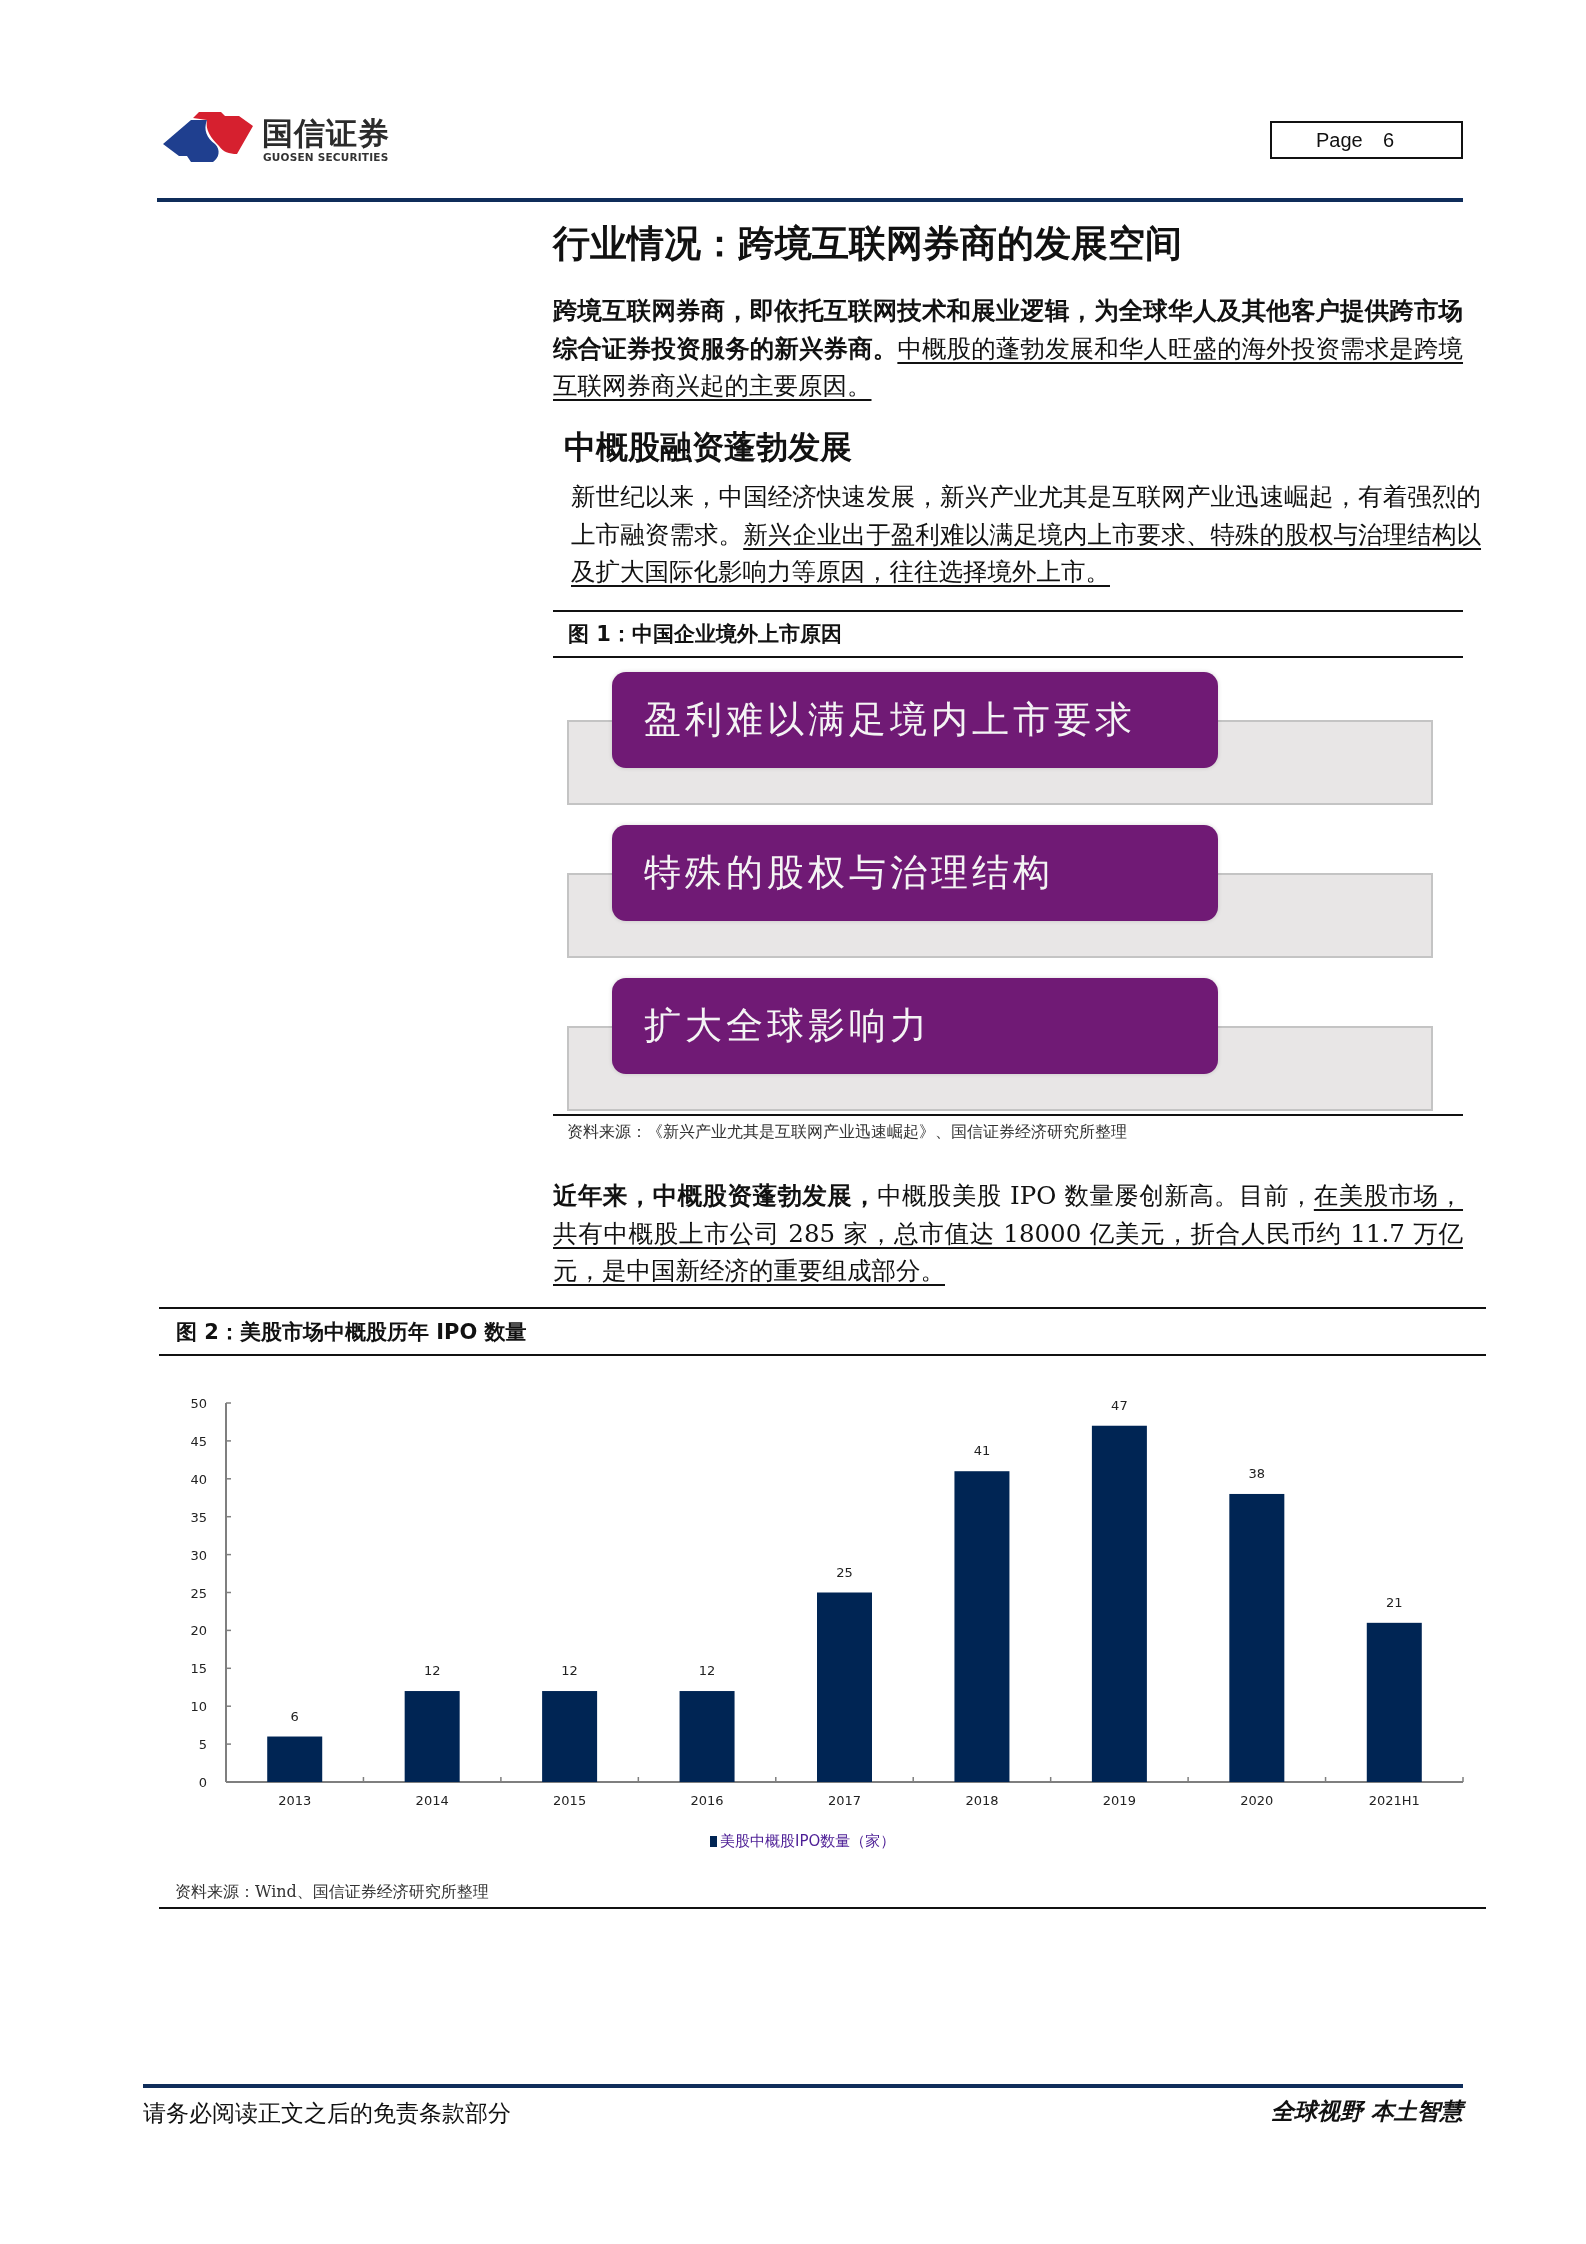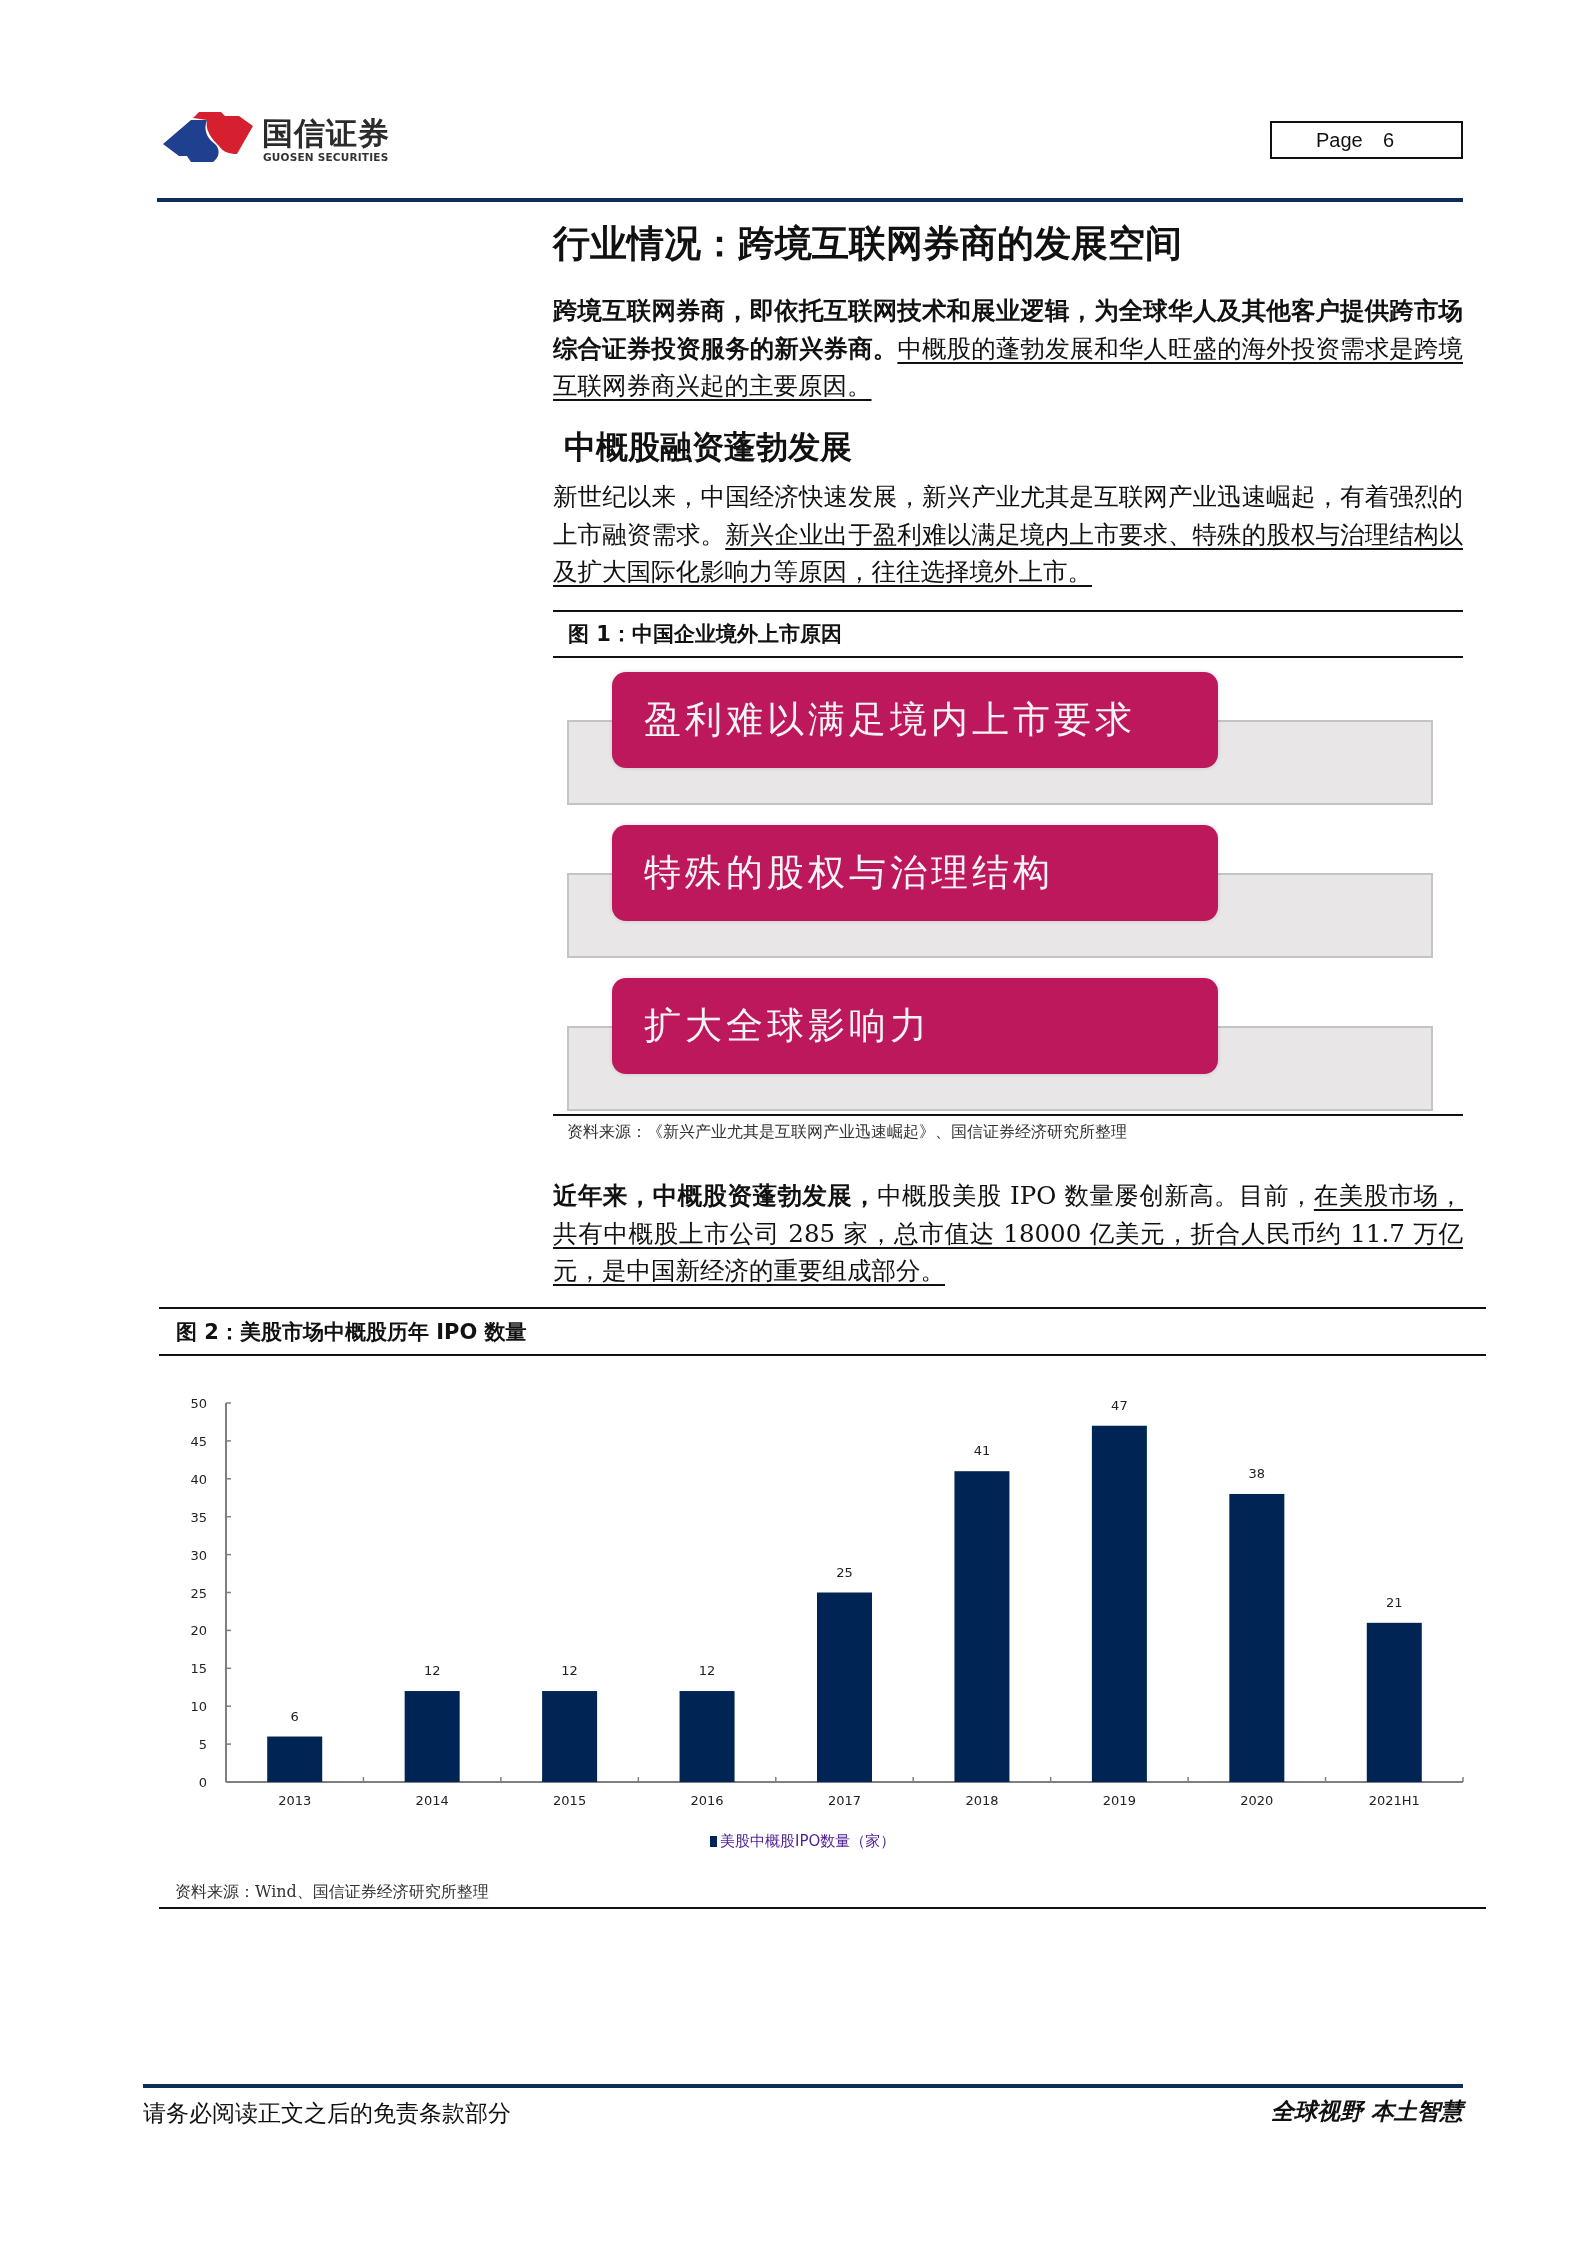--- a/index.html
+++ b/index.html
@@ -20,30 +20,30 @@
   .rule-top { left: 157px; top: 198px; width: 1306px; height: 4px; background: #0f2d5a; }
 
   
   .title { left: 553px; top: 220px; font-size: 37px; font-weight: bold; white-space: nowrap; line-height: 46px; }
   .para { left: 553px; width: 910px; font-size: 24.5px; line-height: 37.5px; text-align: justify; }
   .para b { font-weight: bold; }
   .para u { text-decoration: underline; text-underline-offset: 5px; text-decoration-thickness: 2px; }
   .p1 { top: 292px; font-weight: bold; }
   .p1 u { font-weight: normal; }
   .h2 { left: 553px; top: 426px; font-size: 32px; font-weight: bold; white-space: nowrap; margin-left: 11px; }
-  .p2 { top: 478px; }
+  .p2 { top: 478px; margin-left: 18px; }
 
   .fig-rule { height: 2px; background: #111; }
   .fig-title { font-family: "DejaVu Sans", sans-serif; font-size: 21px; font-weight: bold; white-space: nowrap; }
   .fig-src { font-size: 16px; color: #333; white-space: nowrap; }
 
   
   .light-box { position: absolute; left: 567px; width: 866px; height: 85px; background: #e8e6e6;
                border: 2px solid #c4c4c4; box-sizing: border-box; }
-  .dark-box { position: absolute; left: 612px; width: 606px; height: 96px; background: #be185d;
+  .dark-box { position: absolute; left: 612px; width: 606px; height: 96px; background: #701a75;
               border-radius: 14px; box-shadow: 0 0 4px rgba(0,0,0,0.15); color: #f4f4f4;
               font-size: 37px; line-height: 96px; padding-left: 32px; box-sizing: border-box;
               letter-spacing: 4px; white-space: nowrap; }
 
   .p3 { top: 1177px; }
 
   
   .chart { left: 160px; top: 1380px; width: 1320px; height: 480px; }
   .legend { left: 710px; top: 1832px; font-size: 15px; color: #4c1d95; white-space: nowrap;
             font-family: "DejaVu Sans", sans-serif; }

